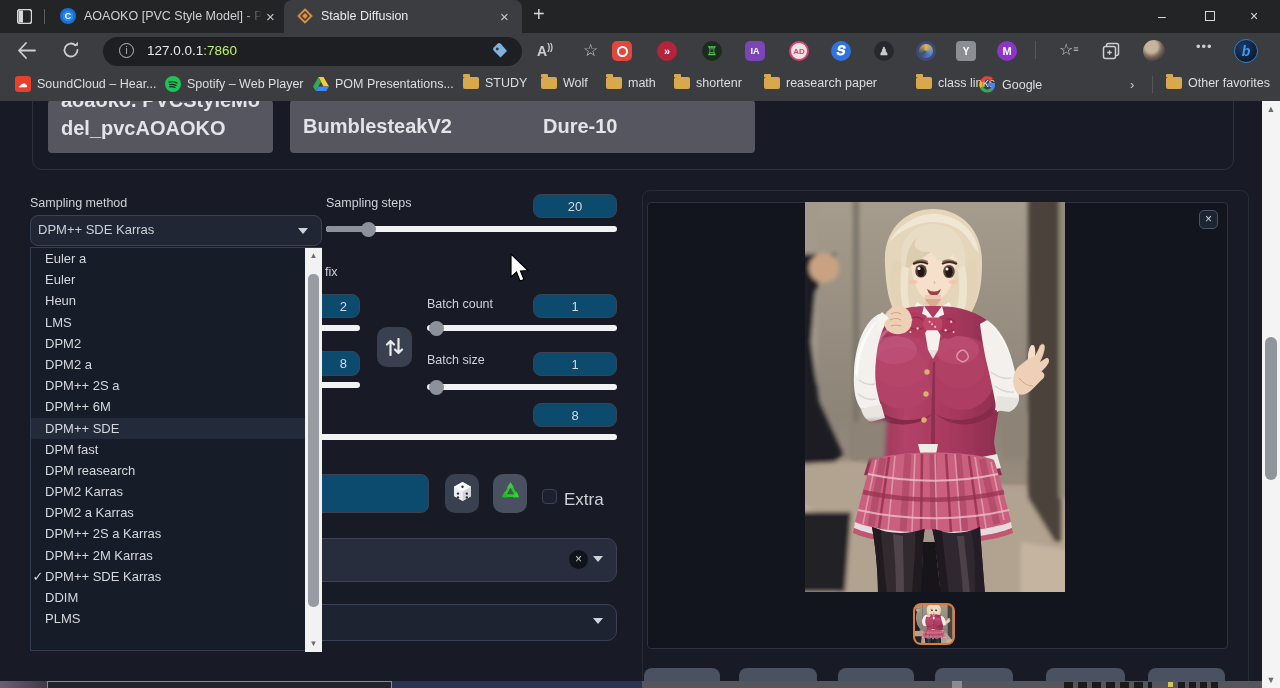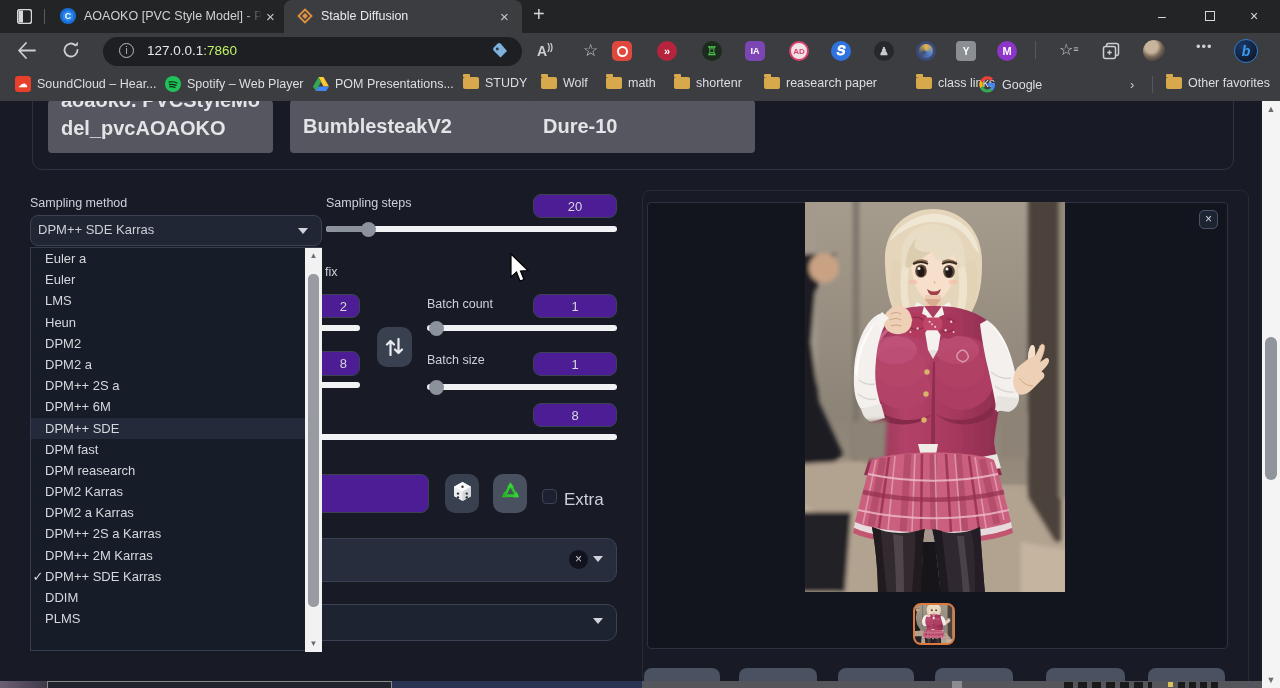--- a/index.html
+++ b/index.html
@@ -16,21 +16,21 @@
 .winbtn { color:#d6d8da; font-size:14px; position:absolute; top:8px; }
 .urlpill { position:absolute; left:103px; top:4px; width:419px; height:29px; background:#1e1f23; border-radius:15px; }
 .bkitem { display:flex; align-items:center; gap:6px; color:#dddee1; font-size:12.5px; white-space:nowrap; }
 .folder { width:16px; height:12px; background:#d7a94c; border-radius:2px; position:relative; }
 .folder:before { content:""; position:absolute; left:0; top:-3px; width:7px; height:3px; background:#d7a94c; border-radius:1px 1px 0 0; }
 .exticon { width:20px; height:20px; border-radius:5px; display:flex; align-items:center; justify-content:center; font-size:10px; font-weight:bold; color:#fff; }
 
 #content { position:absolute; left:0; top:101px; width:1262px; height:587px; background:#181b25; overflow:hidden; }
 .card { position:absolute; background:#55565f; border-radius:4px; color:#e3e4e7; font-weight:bold; font-size:20px; padding-left:13px; display:flex; align-items:center; overflow:hidden; }
 .lbl { position:absolute; color:#cdd1d8; font-size:12.5px; }
-.numbox { position:absolute; background:#4c1d95; border:1px solid #3a4253; border-radius:8px; color:#d6d9de; font-size:13px; display:flex; align-items:center; justify-content:center; }
+.numbox { position:absolute; background:#0c4a6e; border:1px solid #3a4253; border-radius:8px; color:#d6d9de; font-size:13px; display:flex; align-items:center; justify-content:center; }
 .track { position:absolute; height:6px; background:#f1f2f4; border-radius:3px; }
 .handle { position:absolute; width:15px; height:15px; border-radius:50%; background:#8c929c; }
 .ddbox { position:absolute; background:#212634; border:1px solid #3a4253; border-radius:8px; }
 .caret { position:absolute; width:0; height:0; border-left:5px solid transparent; border-right:5px solid transparent; border-top:6px solid #cfd3da; }
 #ddlist { position:absolute; left:30px; top:146px; width:292px; height:404px; background:#171c29; border:1px solid #353d4e; z-index:30; }
 #ddlist .it { height:21.2px; line-height:21.2px; color:#d4d7dc; font-size:13px; padding-left:14px; }
 .btn { position:absolute; border-radius:10px; background:#39404f; }
 .gbtn { position:absolute; background:#4a5161; border-radius:8px; height:26px; }
 </style>
 </head>
@@ -409,22 +409,22 @@
     <div class="gbtn" style="left:644px;top:567px;width:76px"></div>
     <div class="gbtn" style="left:739px;top:567px;width:78px"></div>
     <div class="gbtn" style="left:838px;top:567px;width:76px"></div>
     <div class="gbtn" style="left:935px;top:567px;width:78px"></div>
     <div class="gbtn" style="left:1046px;top:567px;width:79px"></div>
     <div class="gbtn" style="left:1148px;top:567px;width:77px"></div>
 
     <div id="ddlist">
       <div class="it">Euler a</div>
       <div class="it">Euler</div>
+      <div class="it">Heun</div>
       <div class="it">LMS</div>
-      <div class="it">Heun</div>
       <div class="it">DPM2</div>
       <div class="it">DPM2 a</div>
       <div class="it">DPM++ 2S a</div>
       <div class="it">DPM++ 6M</div>
       <div class="it" style="background:#232a3a">DPM++ SDE</div>
       <div class="it">DPM fast</div>
       <div class="it">DPM reasearch</div>
       <div class="it">DPM2 Karras</div>
       <div class="it">DPM2 a Karras</div>
       <div class="it">DPM++ 2S a Karras</div>

